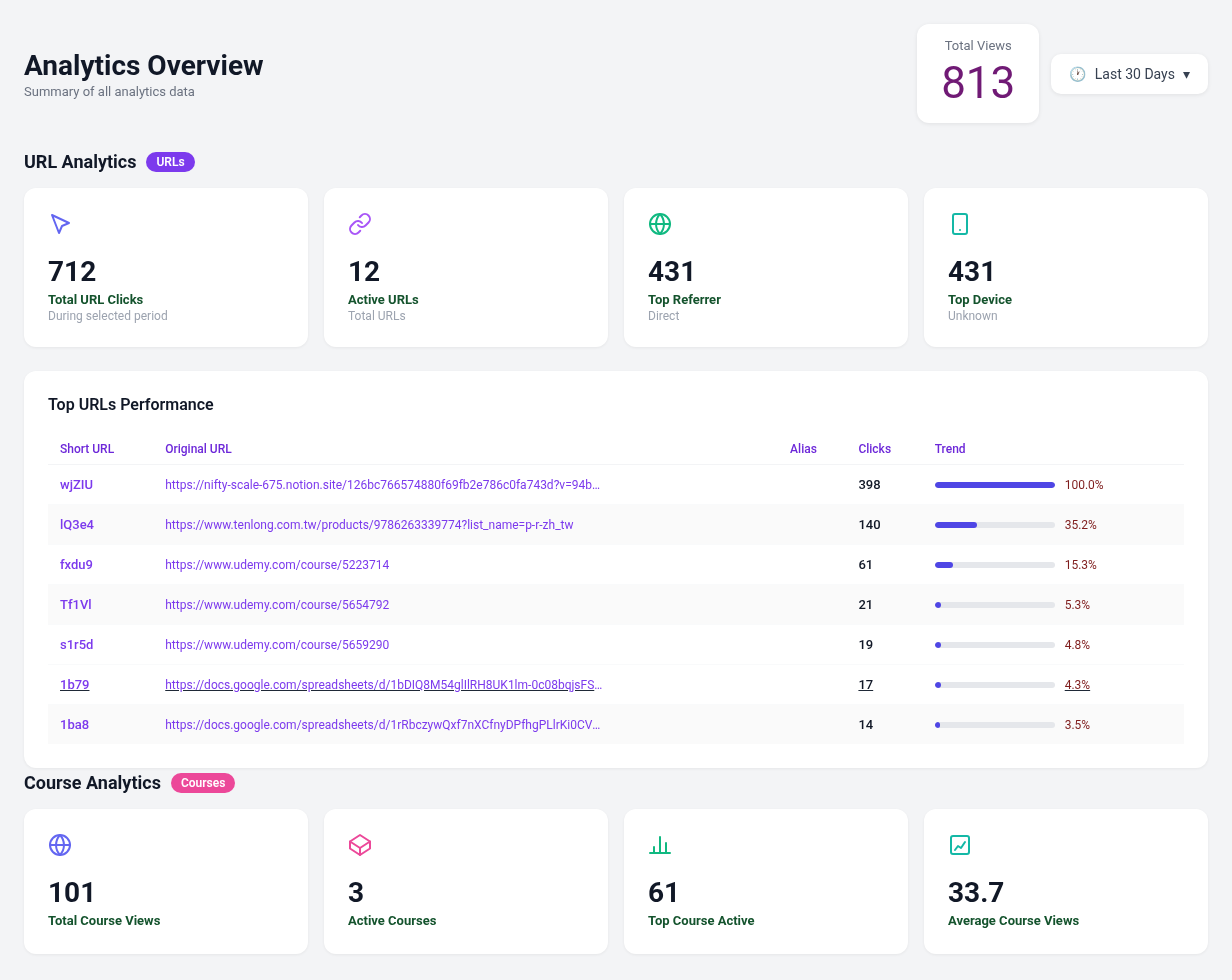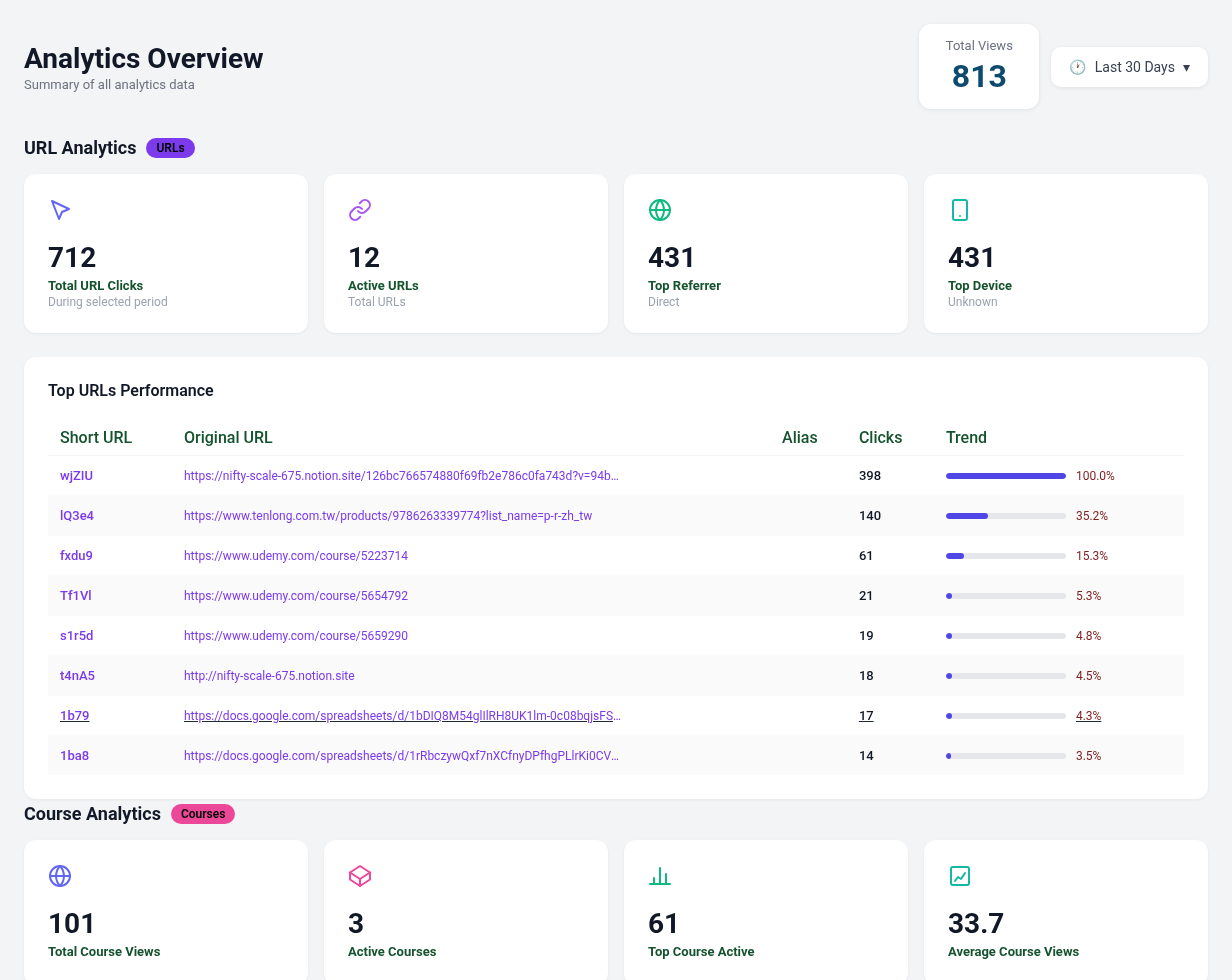--- a/index.html
+++ b/index.html
@@ -43,23 +43,23 @@
       text-align: center;
       box-shadow: 0 1px 4px rgba(0,0,0,0.08);
       min-width: 120px;
     }
     .total-views-card .label {
       font-size: 13px;
       color: #6b7280;
       margin-bottom: 4px;
     }
     .total-views-card .value {
-      font-size: 32px;
-      font-weight: 700;
-      color: #0c4a6e;
+      font-size: 44px;
+      font-weight: 400;
+      color: #701a75;
     }
     .date-filter {
       background: #fff;
       border-radius: 10px;
       padding: 12px 18px;
       display: flex;
       align-items: center;
       gap: 8px;
       font-size: 14px;
       color: #374151;
@@ -81,21 +81,21 @@
     .section-heading h2 {
       font-size: 18px;
       font-weight: 700;
       color: #111827;
     }
     .badge {
       padding: 3px 10px;
       border-radius: 20px;
       font-size: 12px;
       font-weight: 600;
-      color: #000000;
+      color: #ffffff;
     }
     .badge-purple { background: #7c3aed; }
     .badge-pink { background: #ec4899; }
     
     .stats-row {
       display: grid;
       grid-template-columns: repeat(4, 1fr);
       gap: 16px;
       margin-bottom: 24px;
     }
@@ -139,23 +139,23 @@
       color: #111827;
       margin-bottom: 20px;
     }
     table {
       width: 100%;
       border-collapse: collapse;
       font-size: 13px;
     }
     thead tr th {
       text-align: left;
-      font-size: 16px;
+      font-size: 12px;
       font-weight: 500;
-      color: #14532d;
+      color: #6d28d9;
       padding: 8px 12px;
       border-bottom: 1px solid #f3f4f6;
     }
     tbody tr {
       border-bottom: 1px solid #f9fafb;
     }
     tbody tr:last-child { border-bottom: none; }
     tbody tr td {
       padding: 12px 12px;
       vertical-align: middle;
@@ -376,38 +376,20 @@
     <td class="clicks-col">19</td>
     <td>
       <div class="trend-container">
         <div class="trend-bar-bg">
           <div class="trend-bar-fill" style="width:5%"></div>
         </div>
         <span class="trend-pct">4.8%</span>
       </div>
     </td>
   </tr>
-          <tr style="background: rgb(250, 250, 250);">
-    <td>
-      <span class="url-short">t4nA5</span>
-    </td>
-    <td>
-      <span class="url-long">http://nifty-scale-675.notion.site</span>
-    </td>
-    <td style="color:#9ca3af;font-size:12px;"></td>
-    <td class="clicks-col">18</td>
-    <td>
-      <div class="trend-container">
-        <div class="trend-bar-bg">
-          <div class="trend-bar-fill" style="width:5%"></div>
-        </div>
-        <span class="trend-pct">4.5%</span>
-      </div>
-    </td>
-  </tr>
           <tr style="background: rgb(255, 255, 255); text-decoration: underline;">
     <td>
       <span class="url-short">1b79</span>
     </td>
     <td>
       <span class="url-long">https://docs.google.com/spreadsheets/d/1bDIQ8M54glIlRH8UK1lm-0c08bqjsFSplUVrKdl...</span>
     </td>
     <td style="color:#9ca3af;font-size:12px;"></td>
     <td class="clicks-col">17</td>
     <td>

